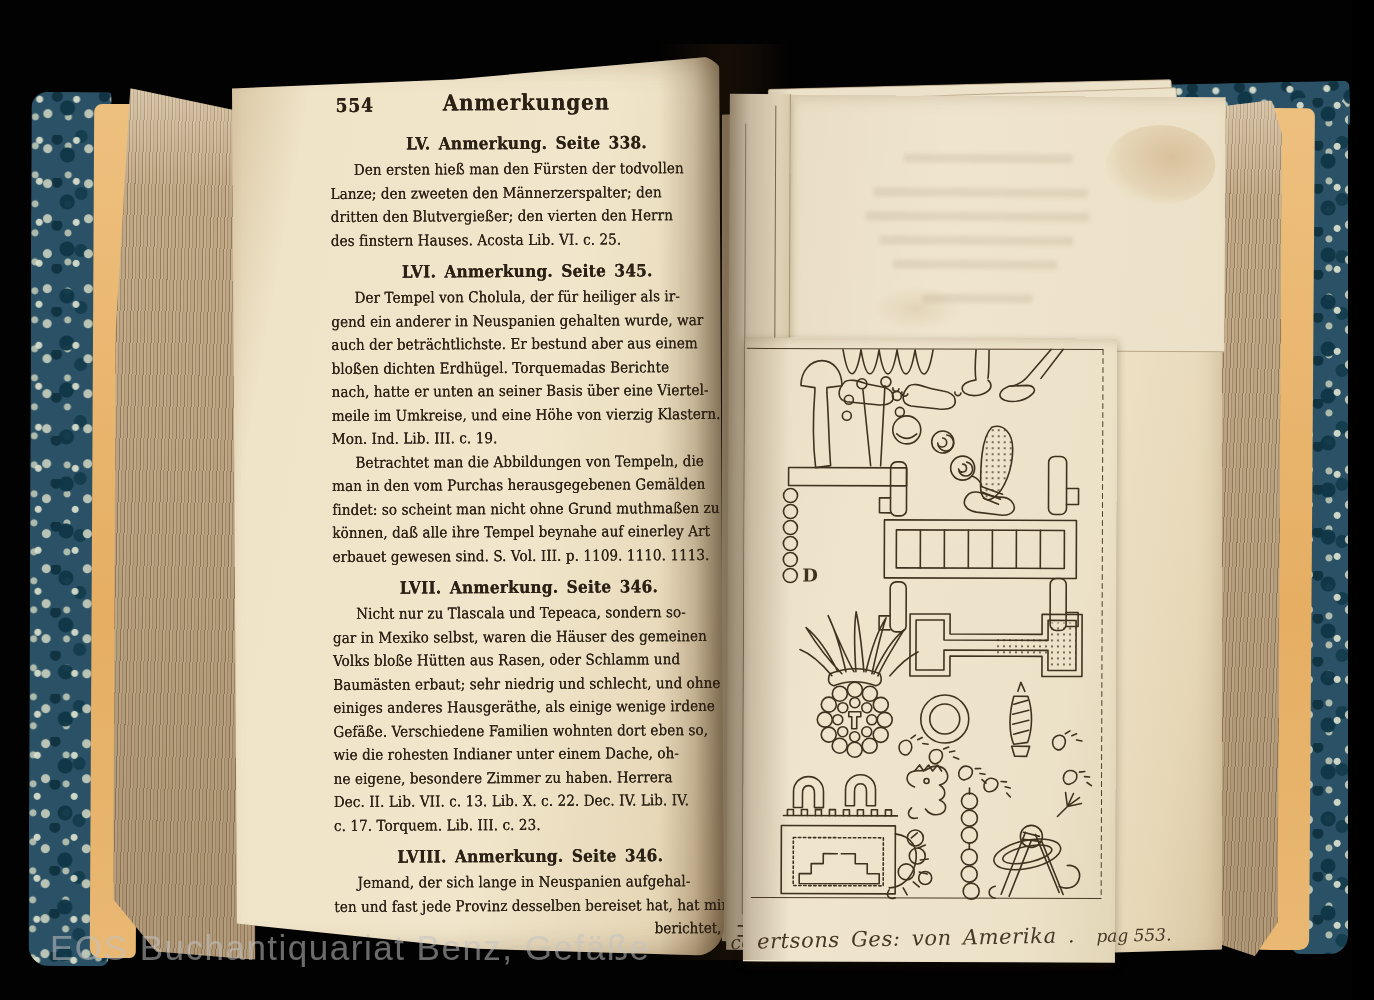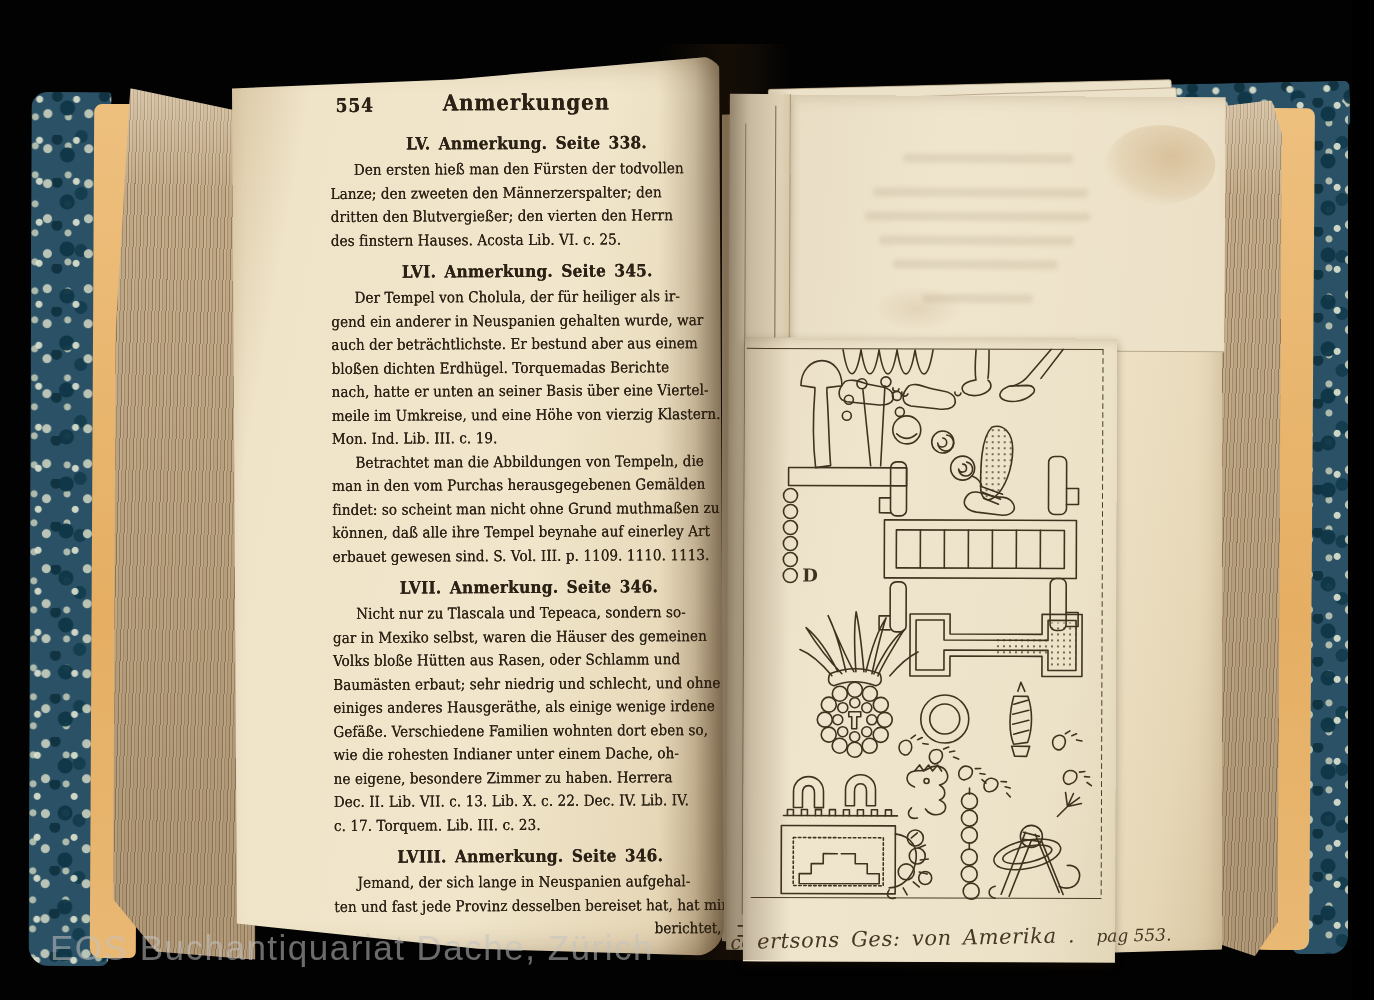--- a/index.html
+++ b/index.html
@@ -401,15 +401,15 @@
     </svg>
 
     <div class="plate-caption">
       <span class="caption-main">ertsons Ges: von Amerika .</span>
       <span class="caption-page">pag 553.</span>
     </div>
   </div>
 
   <div class="abs gutter-shadow"></div>
 
-  <div class="abs watermark">EOS Buchantiquariat Dache, Zürich</div>
+  <div class="abs watermark">EOS Buchantiquariat Benz, Gefäße</div>
 
 </div>
 
 </body></html>

